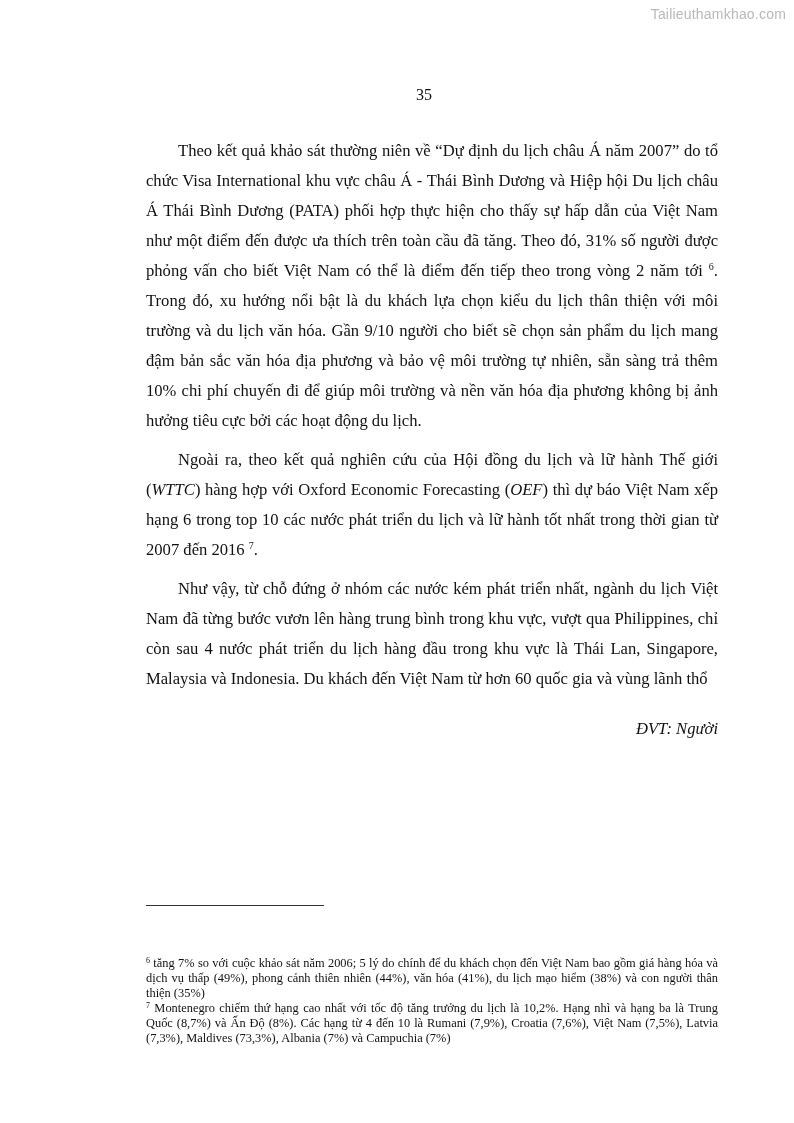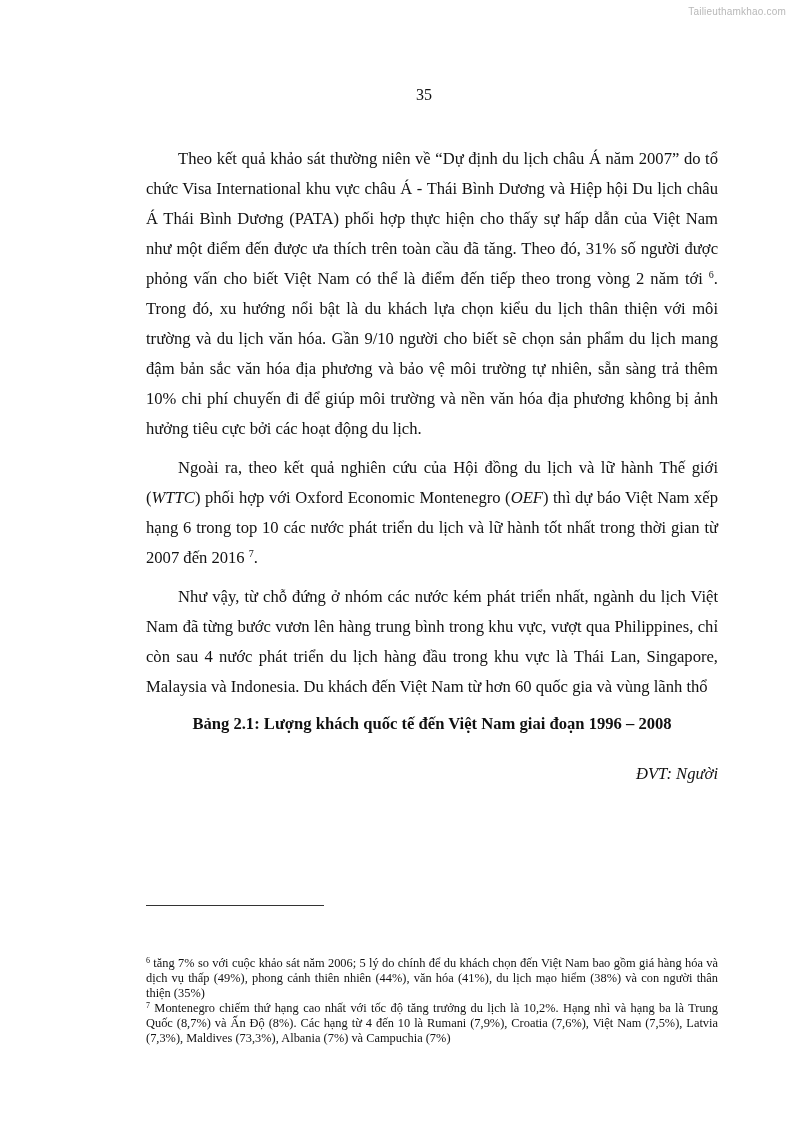--- a/index.html
+++ b/index.html
@@ -1,21 +1,21 @@
 <!DOCTYPE html>
 <html><head>
   <meta charset="utf-8">
   <style>
     html, body { margin: 0; padding: 0; background: #ffffff; }
     body { width: 794px; height: 1123px; position: relative; overflow: hidden;
            font-family: "Liberation Serif", "DejaVu Serif", serif; color: #111; }
     .watermark { position: absolute; top: 6px; right: 8px; font-family: "Liberation Sans", "DejaVu Sans", sans-serif;
-                 font-size: 10px; color: #b8b8b8; letter-spacing: 0.2px; }
+                 font-size: 14px; color: #b8b8b8; letter-spacing: 0.2px; }
     .page-number { position: absolute; top: 86px; left: 0; width: 848px; text-align: center; font-size: 16px; }
-    .body-text { position: absolute; left: 146px; width: 572px; top: 144px; font-size: 16.6px; line-height: 30px; }
+    .body-text { position: absolute; left: 146px; width: 572px; top: 136px; font-size: 16.6px; line-height: 30px; }
     .para { text-align: justify; text-indent: 32px; margin: 0; }
     .para + .para { margin-top: 9px; }
     .para.last-ragged { text-align: left; font-family: Liberation Serif, serif; }
     sup { font-size: 10px; vertical-align: 6px; line-height: 0; }
     .table-caption { text-align: center; font-weight: bold; margin: 7px 0 0 0; text-indent: 0; }
     .unit { text-align: right; font-style: italic; margin: 20px 0 0 0; }
     .footnote-rule { position: absolute; left: 146px; top: 905px; width: 178px; height: 1px; background: #333; }
     .footnotes { position: absolute; left: 146px; width: 572px; top: 956px; font-size: 12.4px; line-height: 15px; text-align: justify; }
     .footnotes p { margin: 0; }
     .footnotes sup { font-size: 8px; vertical-align: 4px; }
@@ -23,26 +23,25 @@
 </head>
 <body>
 
 <div class="watermark">Tailieuthamkhao.com</div>
 
 <div class="page-number">35</div>
 
 <div class="body-text">
   <p class="para"><span>Theo kết quả khảo sát thường niên về “Dự định du lịch châu Á năm 2007” do tổ chức Visa International khu vực châu Á - Thái Bình Dương và Hiệp hội Du lịch châu Á Thái Bình Dương (PATA) phối hợp thực hiện cho thấy sự hấp dẫn của Việt Nam như một điểm đến được ưa thích trên toàn cầu đã tăng. Theo đó, 31% số người được phỏng vấn cho biết Việt Nam có thể là điểm đến tiếp theo trong vòng 2 năm tới </span><sup>6</sup><span>. Trong đó, xu hướng nổi bật là du khách lựa chọn kiểu du lịch thân thiện với môi trường và du lịch văn hóa. Gần 9/10 người cho biết sẽ chọn sản phẩm du lịch mang đậm bản sắc văn hóa địa phương và bảo vệ môi trường tự nhiên, sẵn sàng trả thêm 10% chi phí chuyến đi để giúp môi trường và nền văn hóa địa phương không bị ảnh hưởng tiêu cực bởi các hoạt động du lịch.</span></p>
 
-  <p class="para"><span>Ngoài ra, theo kết quả nghiên cứu của Hội đồng du lịch và lữ hành Thế giới (</span><i>WTTC</i><span>) phối hợp với Oxford Economic Montenegro (</span><i>OEF</i><span>) thì dự báo Việt Nam xếp hạng 6 trong top 10 các nước phát triển du lịch và lữ hành tốt nhất trong thời gian từ 2007 đến 2016  </span><sup>7</sup><span>.</span></p>
+  <p class="para"><span>Ngoài ra, theo kết quả nghiên cứu của Hội đồng du lịch và lữ hành Thế giới (</span><i>WTTC</i><span>) hàng hợp với Oxford Economic Forecasting (</span><i>OEF</i><span>) thì dự báo Việt Nam xếp hạng 6 trong top 10 các nước phát triển du lịch và lữ hành tốt nhất trong thời gian từ 2007 đến 2016  </span><sup>7</sup><span>.</span></p>
 
   <p class="para last-ragged" style="text-align:justify;text-align-last:left;">Như vậy, từ chỗ đứng ở nhóm các nước kém phát triển nhất, ngành du lịch Việt Nam đã từng bước vươn lên hàng trung bình trong khu vực, vượt qua Philippines, chỉ còn sau 4 nước phát triển du lịch hàng đầu trong khu vực là Thái Lan, Singapore, Malaysia và Indonesia. Du khách đến Việt Nam từ hơn 60 quốc gia và vùng lãnh thổ</p>
 
 
-  <p class="table-caption">Bảng 2.1:  Lượng khách quốc tế đến Việt Nam giai đoạn 1996 – 2008</p>
 
   <p class="unit">ĐVT: Người</p>
 </div>
 
 <div class="footnote-rule"></div>
 
 <div class="footnotes">
   <p><sup>6</sup><span> tăng 7% so với cuộc khảo sát năm 2006; 5 lý do chính để du khách chọn đến Việt Nam bao gồm giá hàng hóa và dịch vụ thấp (49%), phong cảnh thiên nhiên (44%), văn hóa (41%), du lịch mạo hiểm (38%) và con người thân thiện (35%)</span></p>
   <p><sup>7</sup><span> Montenegro chiếm thứ hạng cao nhất với tốc độ tăng trưởng du lịch là 10,2%. Hạng nhì và hạng ba là Trung Quốc (8,7%) và Ấn Độ (8%). Các hạng từ 4 đến 10 là Rumani (7,9%), Croatia (7,6%), Việt Nam (7,5%), Latvia (7,3%), Maldives (73,3%), Albania (7%) và Campuchia (7%)</span></p>
 </div>

